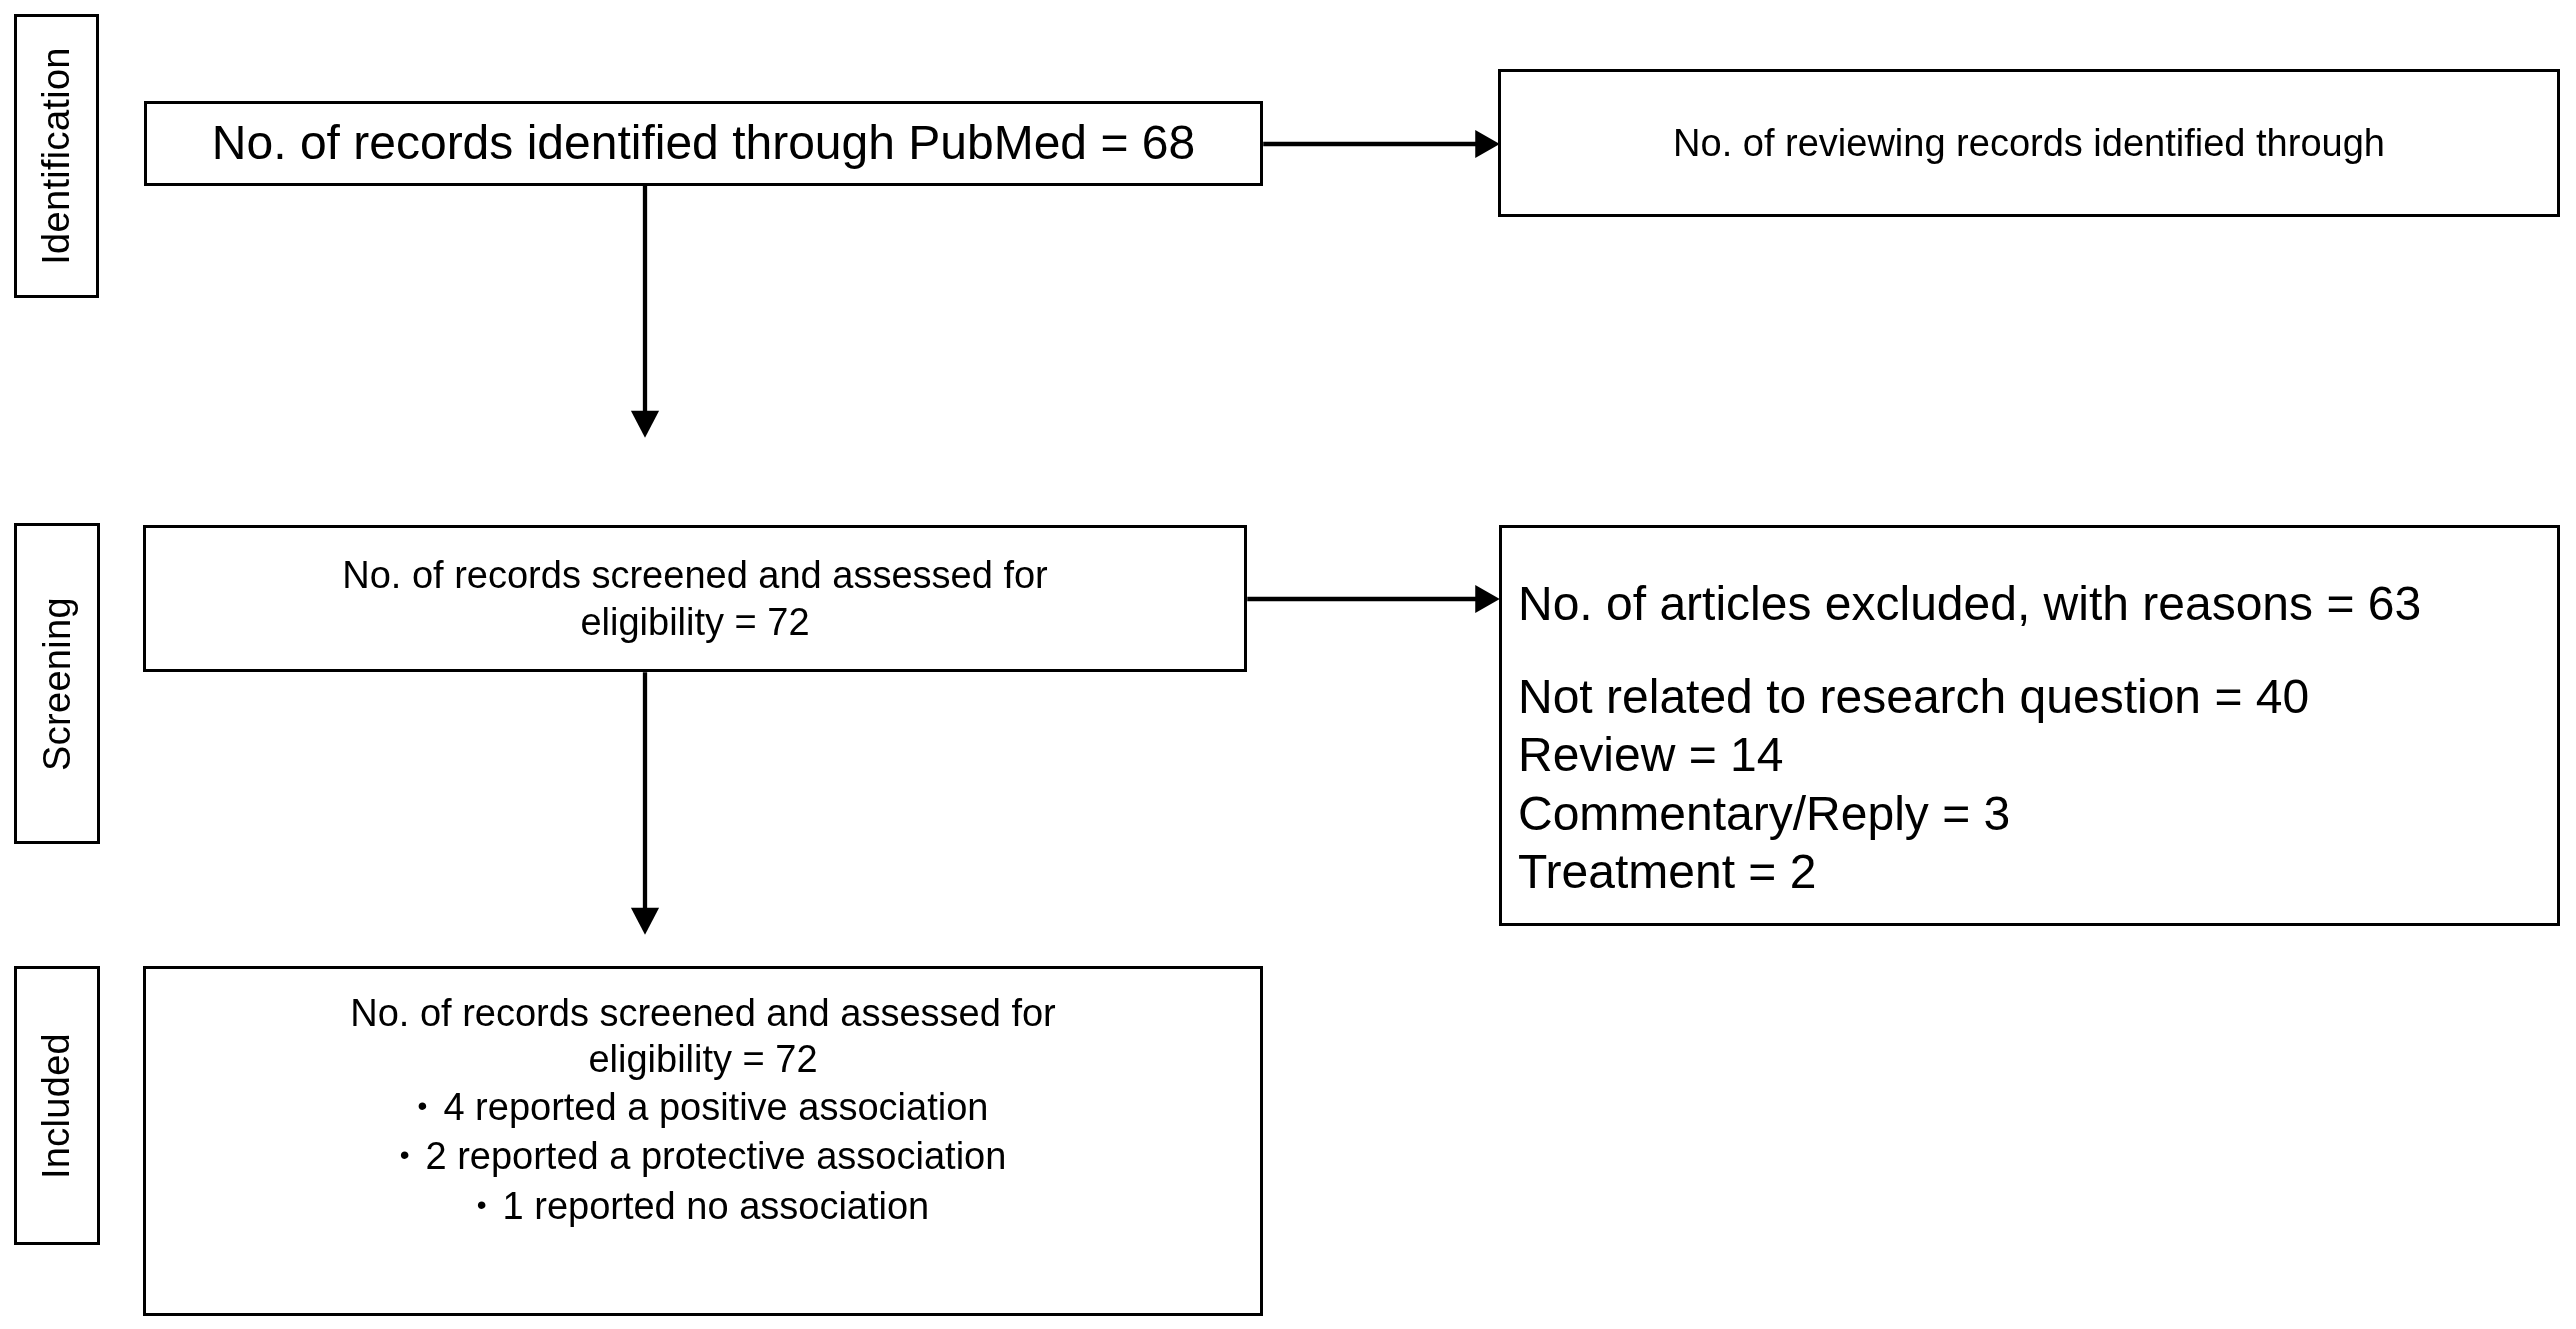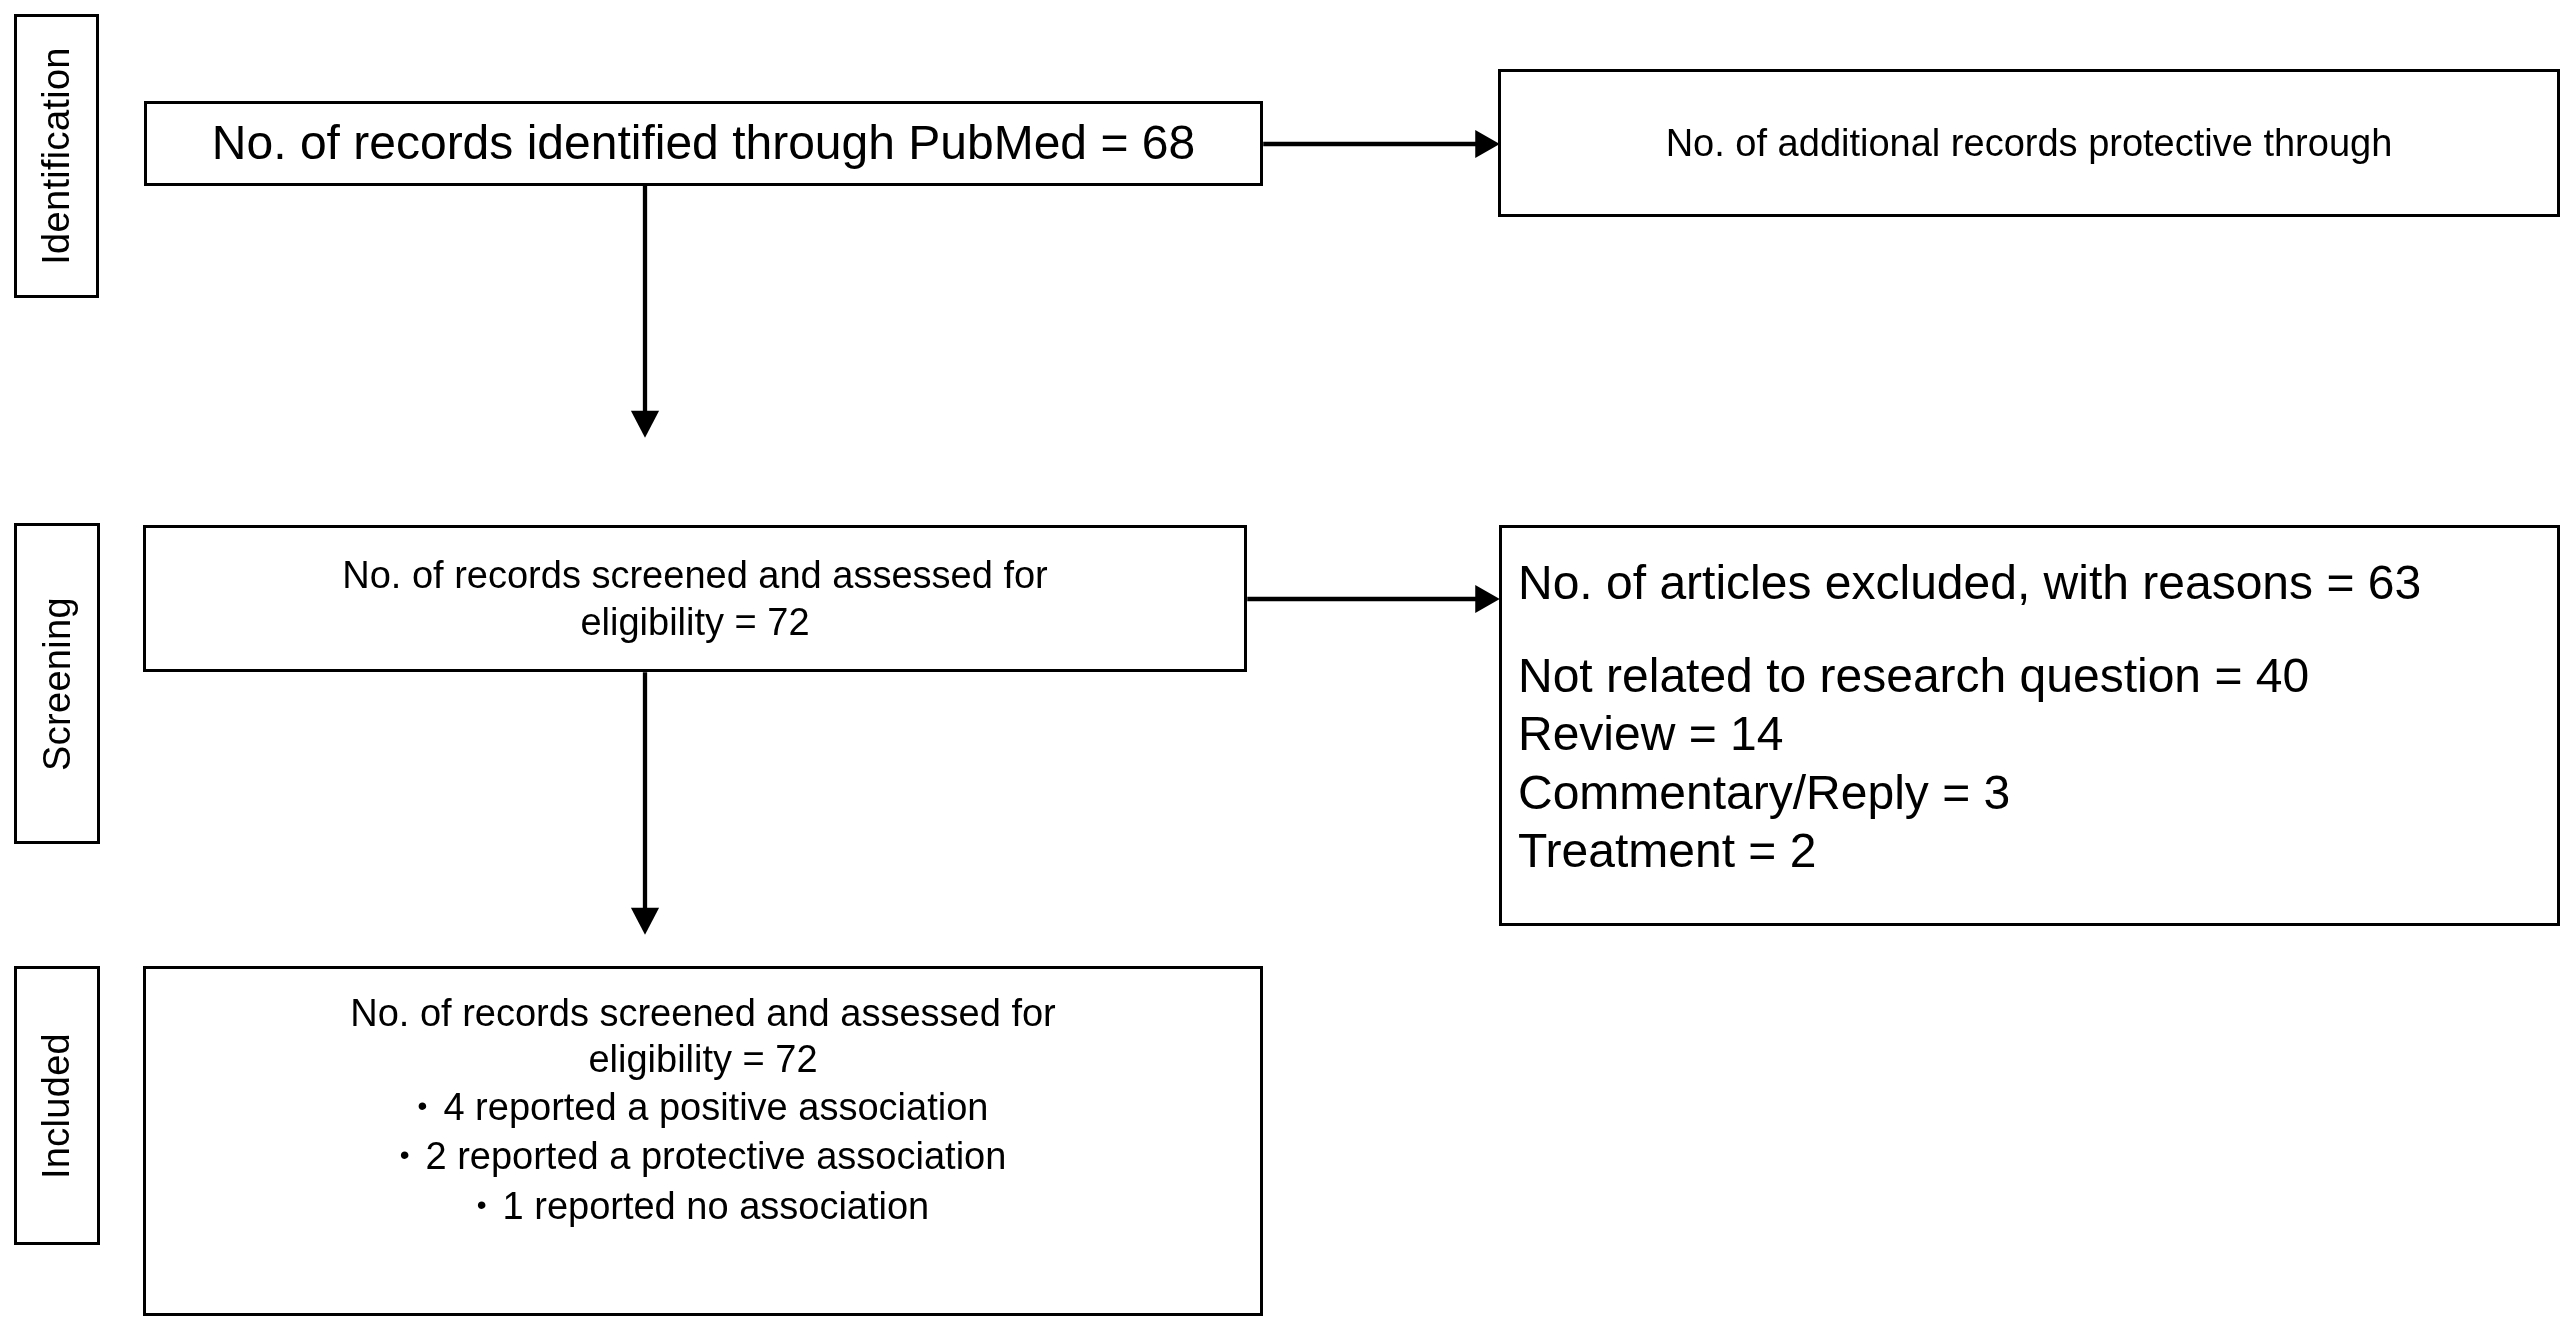--- a/index.html
+++ b/index.html
@@ -96,29 +96,29 @@
 
   <div class="stage-label" style="left:13.5px; top:966px; width:86px; height:279px;">
     <span class="vtext">Included</span>
   </div>
 
   <div class="node center" style="left:144px; top:101px; width:1119px; height:85px;">
     <div class="line">No. of records identified through PubMed = 68</div>
   </div>
 
   <div class="node center" style="left:1498px; top:69px; width:1062px; height:148px;">
-    <div class="para">No. of additional records protective through</div>
+    <div class="para">No. of reviewing records identified through</div>
   </div>
 
   <div class="node center" style="left:143px; top:525px; width:1104px; height:147px;">
     <div class="para">No. of records screened and assessed for</div>
     <div class="para">eligibility = 72</div>
   </div>
 
-  <div class="node left" style="left:1499px; top:525px; width:1061px; height:401px; justify-content:flex-start; padding-top:26px;">
+  <div class="node left" style="left:1499px; top:525px; width:1061px; height:401px; justify-content:center; padding-top:26px;">
     <div class="line pad-l">No. of articles excluded, with reasons = 63</div>
     <div class="spacer"></div>
     <div class="line pad-l">Not related to research question = 40</div>
     <div class="line pad-l">Review = 14</div>
     <div class="line pad-l">Commentary/Reply = 3</div>
     <div class="line pad-l">Treatment = 2</div>
   </div>
 
   <div class="node center" style="left:143px; top:966px; width:1120px; height:350px; justify-content:flex-start; padding-top:21px;">
     <div class="para">No. of records screened and assessed for</div>

